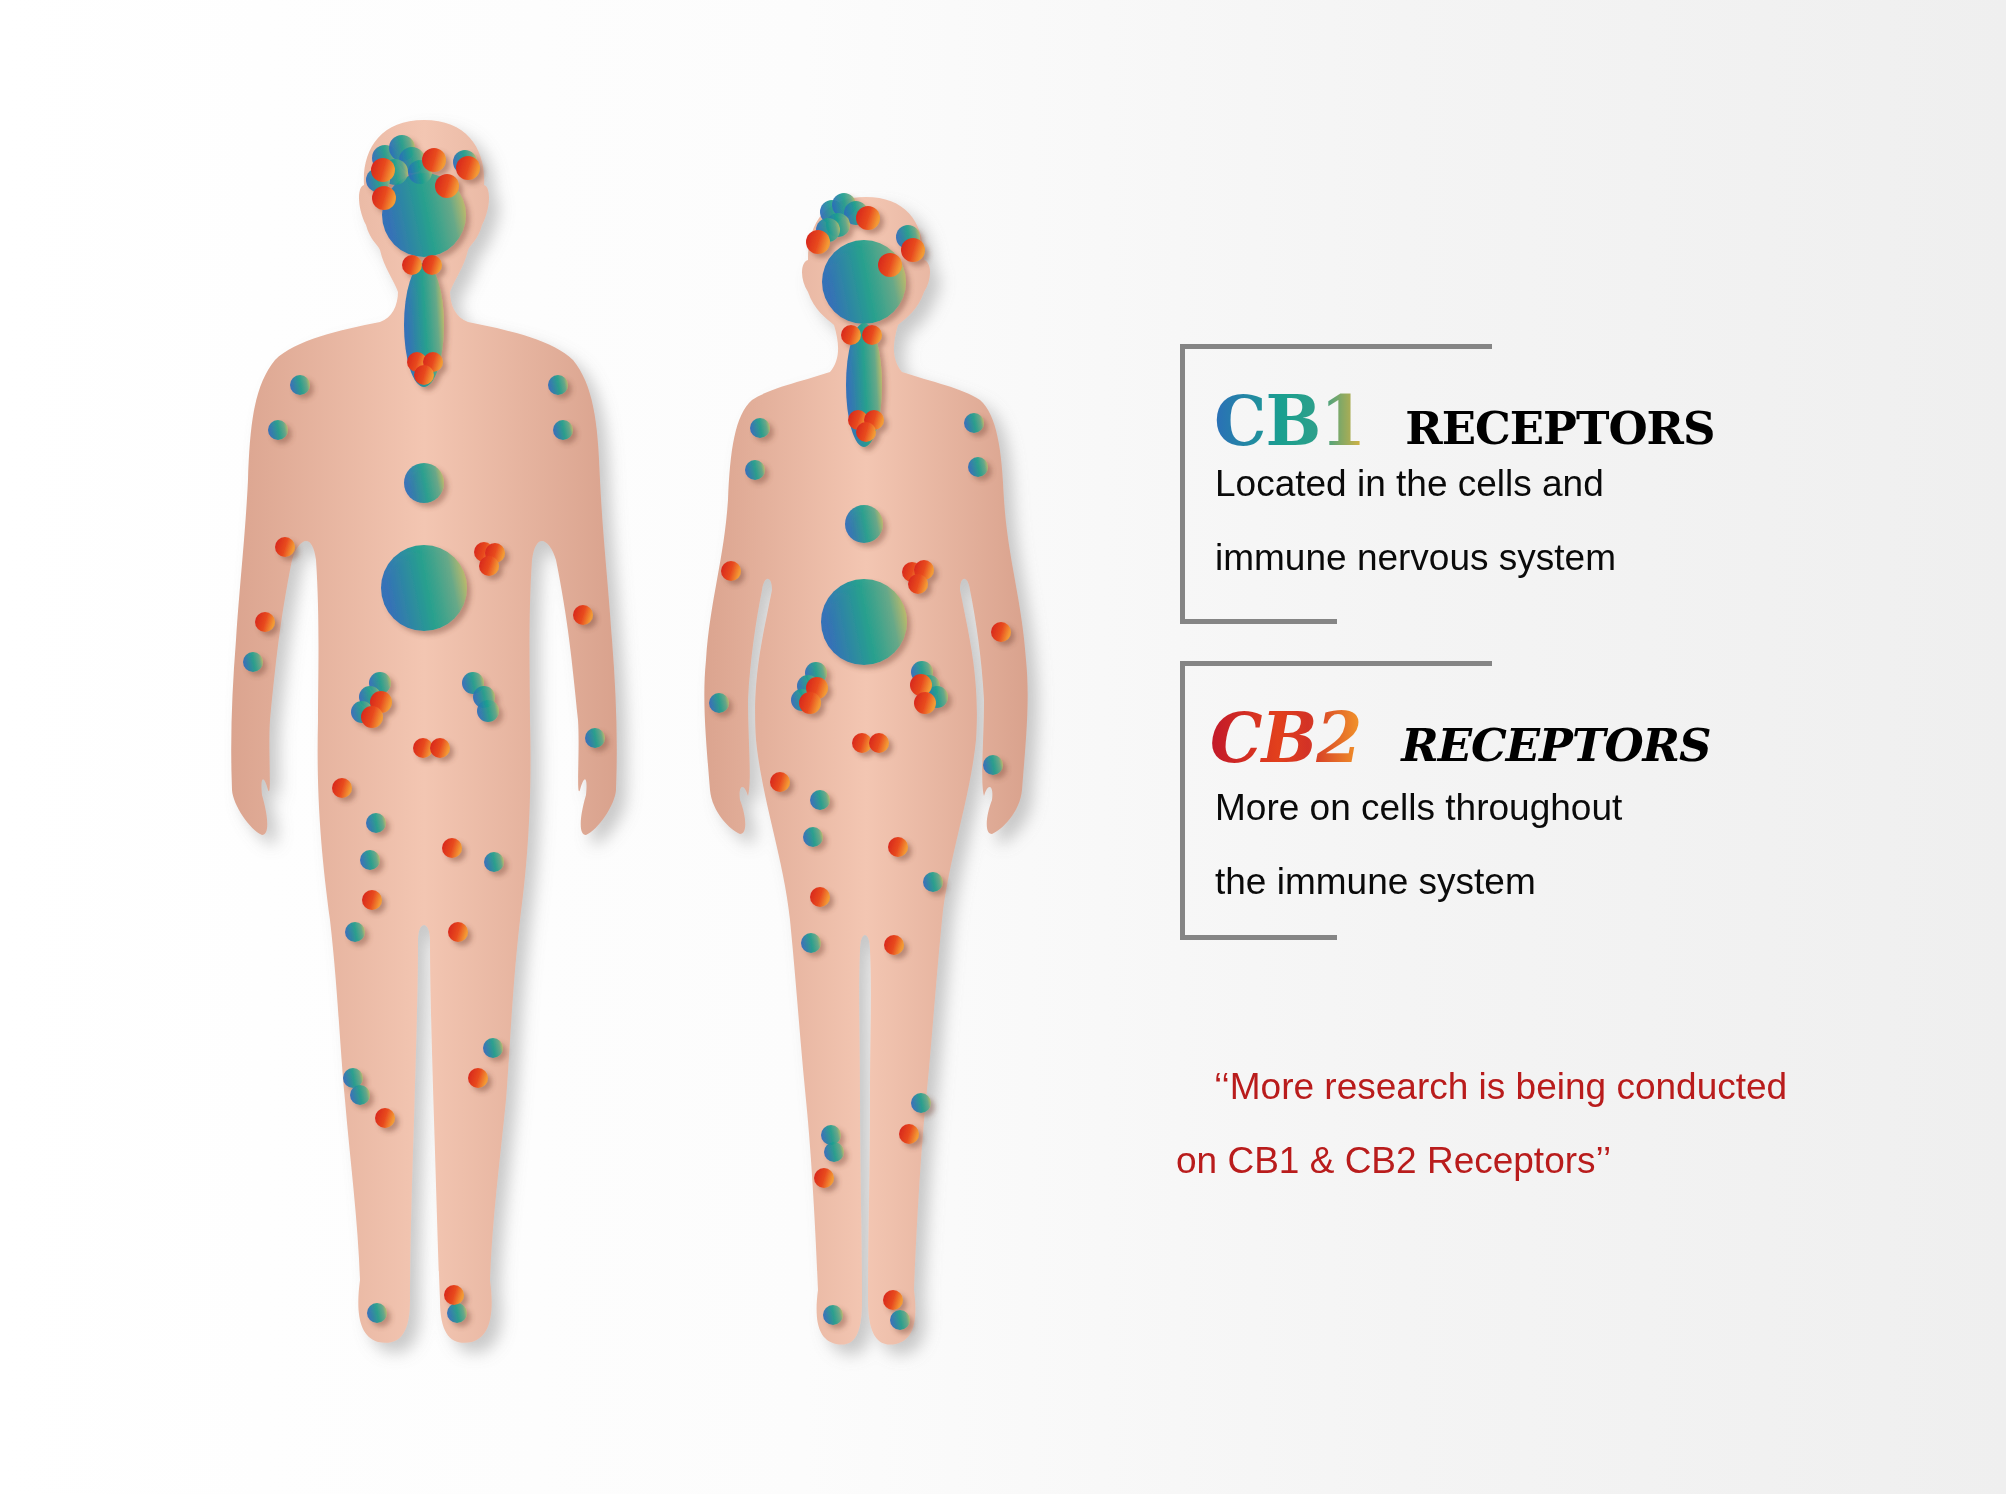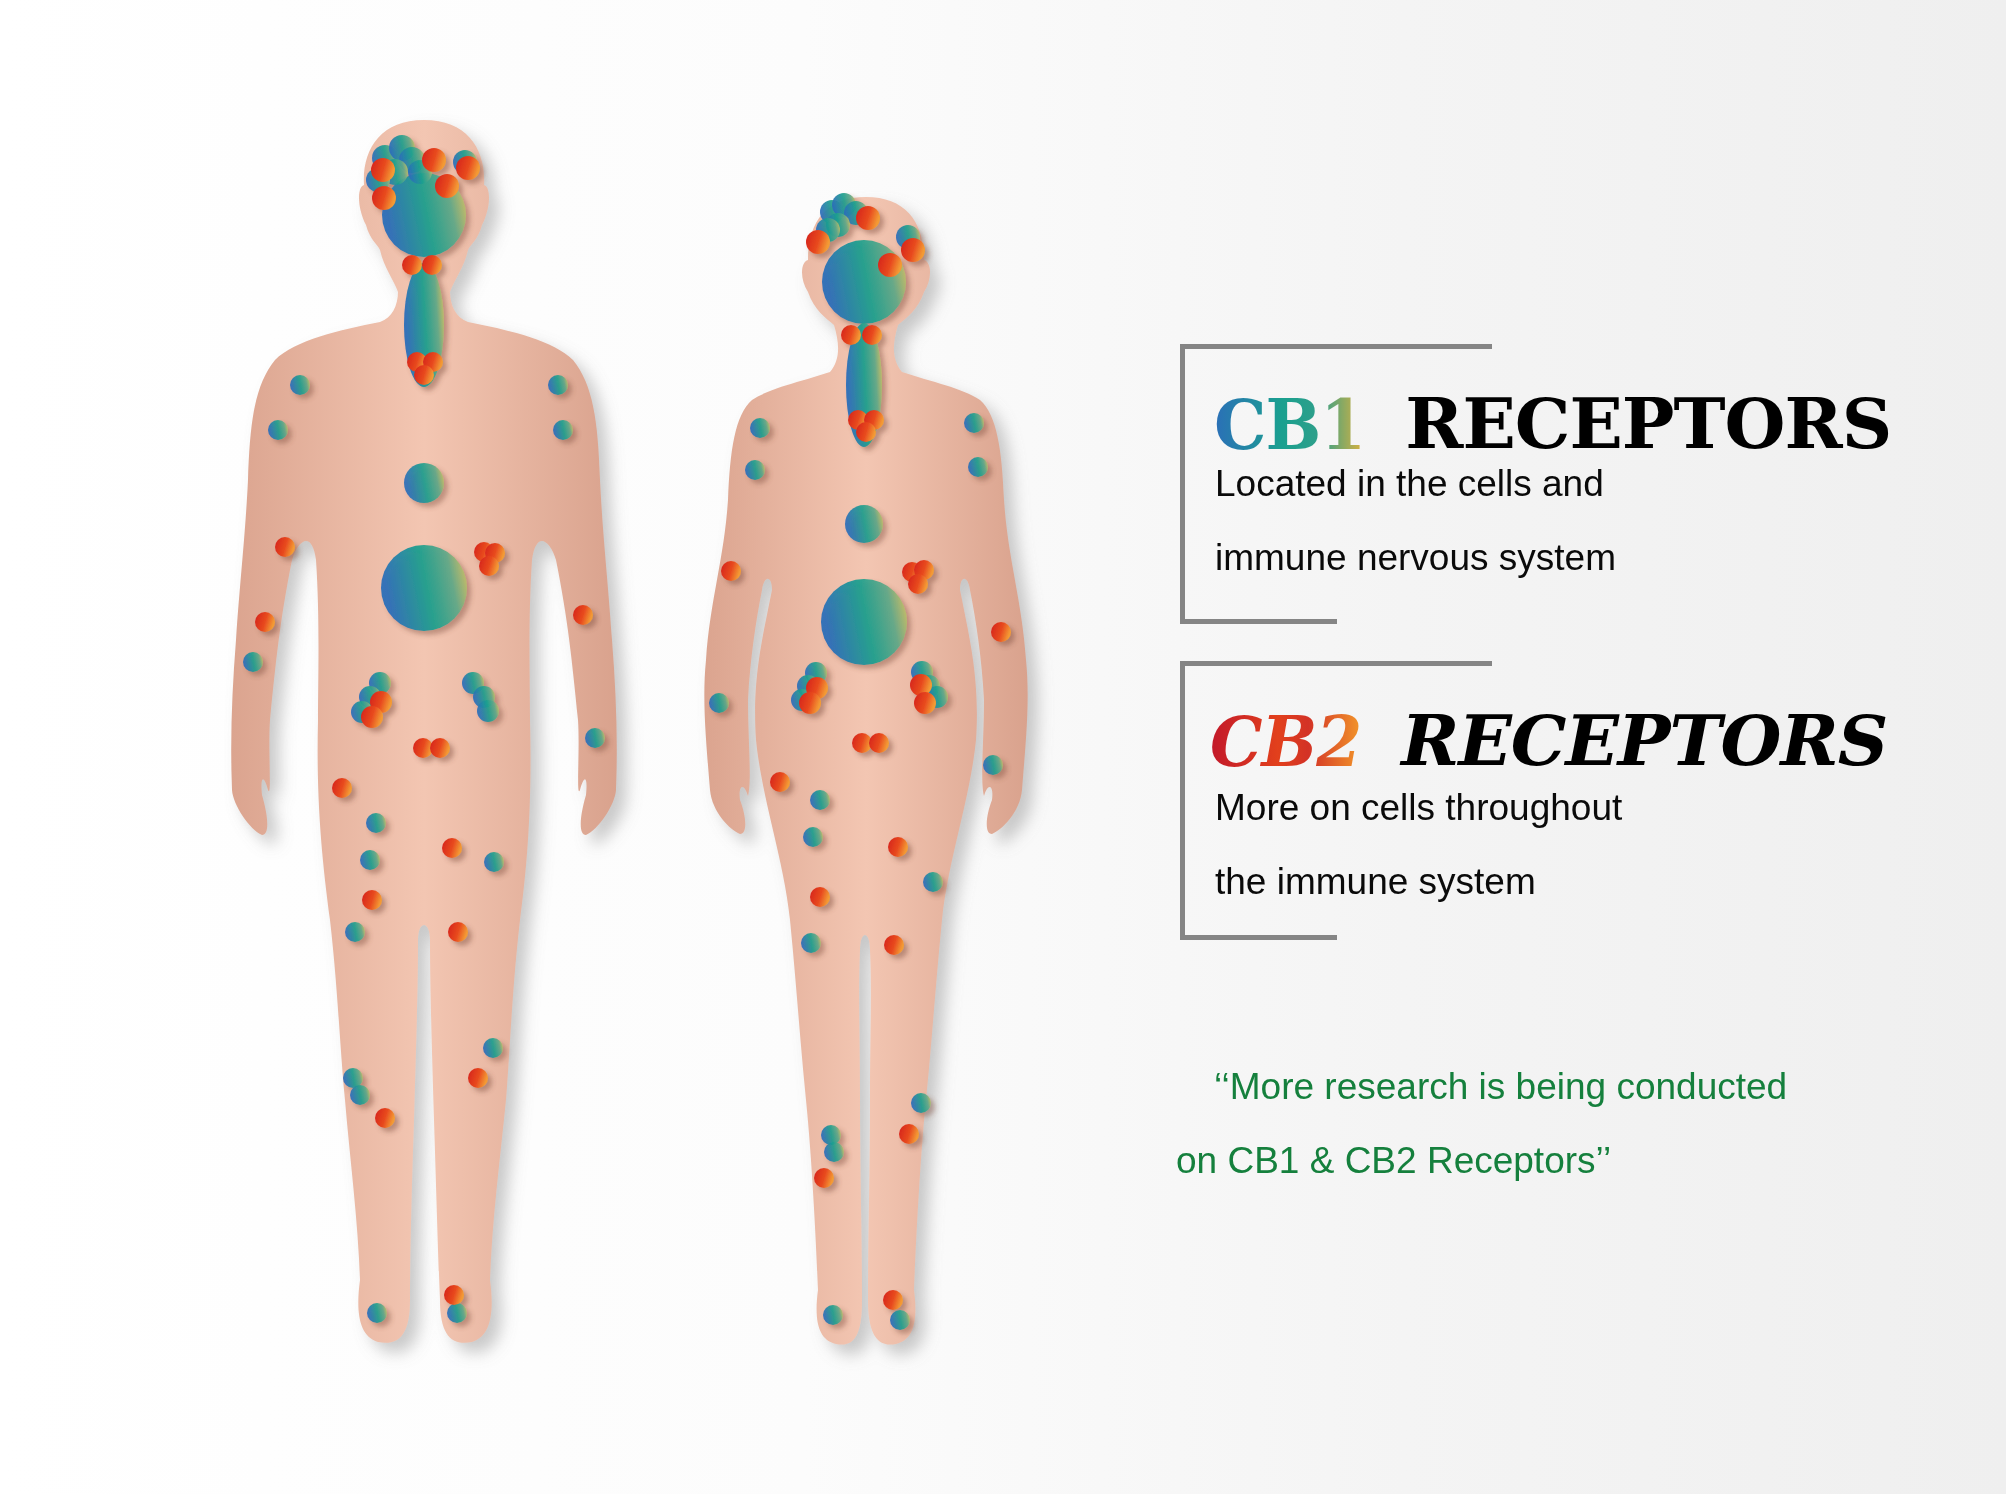--- a/index.html
+++ b/index.html
@@ -13,25 +13,25 @@
   .frame-top, .frame-left, .frame-bottom { position:absolute; background:#858585; }
   .title-row { position:absolute; white-space:nowrap; display:flex; align-items:baseline;margin-top:16px; }
   .title-tag {
     font-family: "DejaVu Serif", serif; font-weight:bold; font-size:66px; letter-spacing:-1px;
     -webkit-background-clip:text; background-clip:text; color:transparent;
     transform: scaleY(1.05);
   }
   .tag-cb1 { background-image: linear-gradient(90deg, #2b6fb8 0%, #1aa08f 45%, #2f9f8a 70%, #e2b33c 100%); }
   .tag-cb2 { background-image: linear-gradient(90deg, #c2182a 0%, #e2401c 45%, #d33226 65%, #f2962a 100%); }
   .title-word {
-    font-family: "DejaVu Serif", serif; font-weight:bold; font-size:70px; color:#000;
+    font-family: "DejaVu Serif", serif; font-weight:bold; font-size:45px; color:#000;
     margin-left:40px; letter-spacing:-1px;
   }
   .desc { position:absolute; font-size:37px; color:#0a0a0a; white-space:nowrap; }
-  .quote { position:absolute; font-size:37px; color:#15803d; white-space:nowrap; }
+  .quote { position:absolute; font-size:37px; color:#b91c1c; white-space:nowrap; }
 </style>
 </head>
 <body>
 
 <svg id="figures" viewBox="0 0 2006 1494" xmlns="http://www.w3.org/2000/svg">
   <defs>
     <linearGradient id="skin" x1="0" x2="1" y1="0" y2="0">
       <stop offset="0" stop-color="#dba48f"></stop>
       <stop offset="0.5" stop-color="#f3c6b2"></stop>
       <stop offset="1" stop-color="#d9a28d"></stop>

